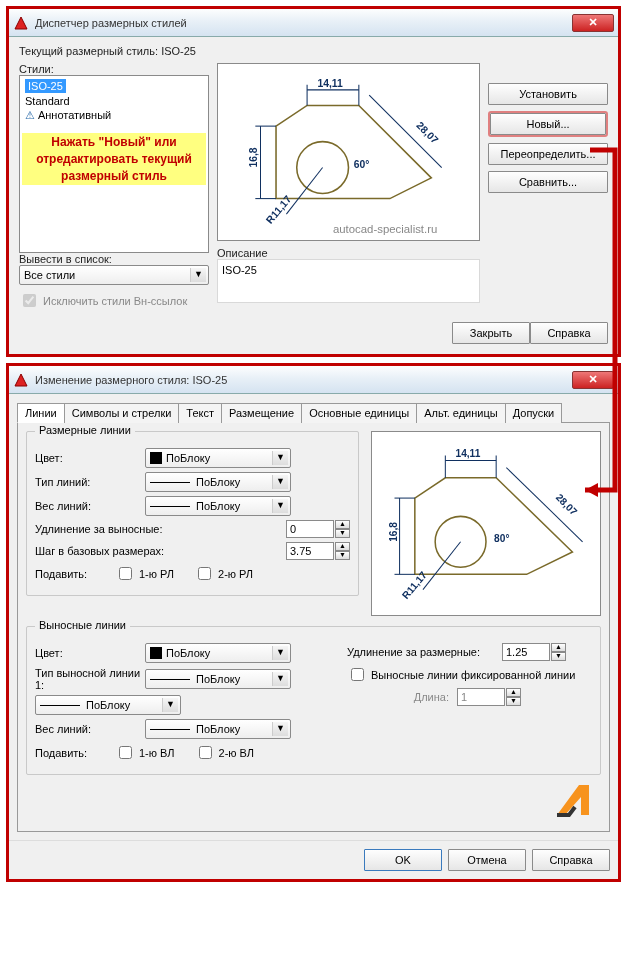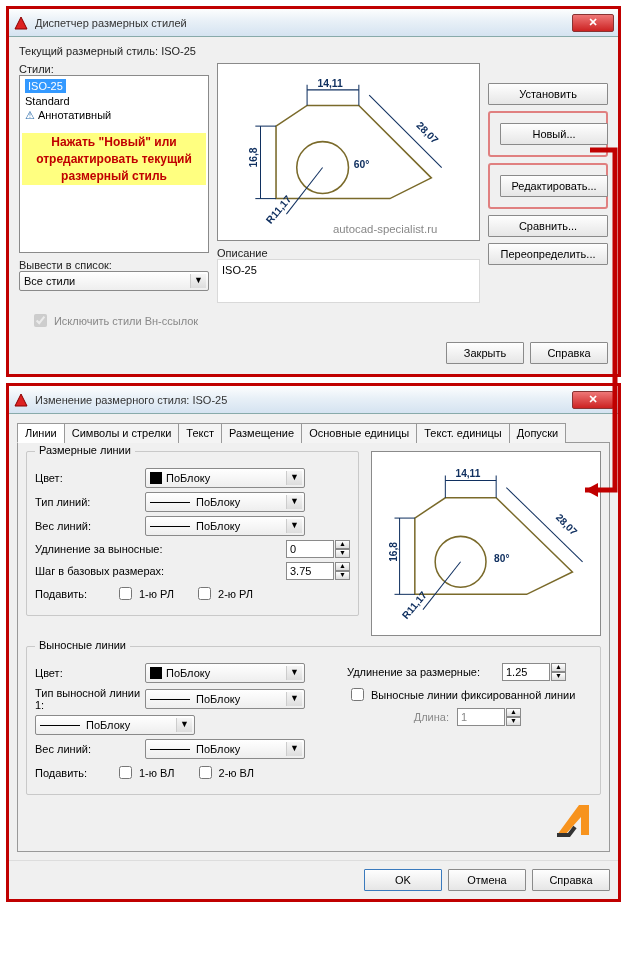--- a/index.html
+++ b/index.html
@@ -8,41 +8,41 @@
 .titlebar { background: linear-gradient(#fdfefe, #e8f0f7 45%, #d5e3f1); border-bottom: 1px solid #8aa; height: 28px; display: flex; align-items: center; padding: 0 4px; }
 .app-icon { width: 16px; height: 16px; margin-right: 6px; display:inline-block; }
 .titlebar-title { flex: 1; color: #333; }
 .close-btn { width: 42px; height: 18px; background: linear-gradient(#e77,#c22); border: 1px solid #833; border-radius: 2px; color: #fff; text-align: center; line-height: 14px; font-weight: bold; cursor: pointer; }
 .dlg-body { padding: 8px 10px 10px 10px; background: #f0f0f0; }
 .lbl { color: #222; }
 .groupbox { border: 1px solid #c9c9c9; border-radius: 2px; position: relative; background: #f0f0f0; }
 .groupbox-title { position: absolute; top: -8px; left: 8px; background: #f0f0f0; padding: 0 4px; }
 .btn { background: linear-gradient(#fefefe,#e6e6e6); border: 1px solid #8a8a8a; border-radius: 1px; height: 22px; display: flex; align-items: center; justify-content: center; cursor: pointer; min-width: 78px; padding: 0 8px; }
 .btn.big { min-width: 108px; }
-.btn-hl { border: 2px solid #e08080; border-radius: 3px; padding: 10px; }
+.btn-hl { border: 2px solid #e08080; border-radius: 3px; padding: 0; }
 .side-col { display: flex; flex-direction: column; gap: 6px; }
 .styles-list { background: #fff; border: 1px solid #8a8a8a; height: 178px; padding: 2px; overflow:hidden;}
 .styles-list .sel { background: #3399ff; color: #fff; padding: 1px 3px; display:inline-block;}
 .styles-list div { padding: 1px 3px; }
 .hint { background: #ffff80; color: #c00000; font-weight: bold; border: none; padding: 6px; text-align: center; font-size: 12px; line-height: 1.4; }
 .combo { background: linear-gradient(#fff,#eee); border: 1px solid #8a8a8a; border-radius: 2px; height: 20px; display: flex; align-items: center; padding: 0 4px; position: relative; }
 .combo .arrow { position: absolute; right: 2px; top: 2px; width: 16px; height: 14px; background: linear-gradient(#f6f6f6,#ddd); border-left: 1px solid #ccc; text-align: center; line-height: 12px; font-size: 9px; }
 .chk { display: flex; align-items: center; gap: 4px; }
 .chk input { width: 13px; height: 13px; }
 .preview { background: #fff; border: 1px solid #8a8a8a; display: flex; align-items: center; justify-content: center; position:relative;}
 .desc-box { background: #fff; border: 1px solid #d9d9d9; height: 44px; padding: 4px; }
 .row1 { display: flex; gap: 8px; }
 .tabs { display: flex; border-bottom: 1px solid #999; background:#f0f0f0;}
 .tab { border: 1px solid #999; border-bottom: none; padding: 3px 7px; background: #f4f4f4; margin-right: -1px; cursor: pointer; position:relative; top:1px;}
 .tab.active { background: #fff; border-bottom: 1px solid #fff; }
 .tab-content { border: 1px solid #999; border-top: none; background: #f0f0f0; padding: 8px; }
 .fieldrow { display: flex; align-items: center; margin: 4px 0; }
 .fieldrow .flabel { width: 110px; }
 .fieldrow .flabel2 { width: 150px; }
-.combo2 { width: 160px; }
+.combo2 { width: 146px; }
 .spin { display: flex; align-items: center; }
 .spin input { width: 48px; height: 18px; border: 1px solid #8a8a8a; padding: 0 3px; background:#fff;}
 .spin .spbtns { display: flex; flex-direction: column; margin-left: 1px; }
 .spin .spbtns div { width: 15px; height: 9px; background: linear-gradient(#fff,#ddd); border: 1px solid #8a8a8a; font-size: 7px; text-align: center; line-height: 6px; cursor:pointer;}
 .swatch { width: 12px; height: 12px; background: #000; display: inline-block; margin-right: 4px; }
 .btm-btns { display: flex; justify-content: flex-end; gap: 6px; padding: 8px 8px; background:#f0f0f0; border-top:1px solid #ddd;}
 .arrow-red { stroke:#c00000; stroke-width:5; fill:none;}
 svg.dim-preview { width:100%; height:100%; }
 .dim-txt{font-size:10px; font-weight:bold; fill:#103060;}
 .dim-line{stroke:#103060; stroke-width:1;}
@@ -66,26 +66,26 @@
     <div class="row1">
 
       <div style="width:190px;">
         <div class="lbl">Стили:</div>
         <div class="styles-list">
           <div><span class="sel">ISO-25</span></div>
           <div>Standard</div>
           <div><span style="color:#2a6aaa;">⚠ </span><span>Аннотативный</span></div>
           <div class="hint" style="margin-top:10px;">Нажать "Новый" или отредактировать текущий размерный стиль</div>
         </div>
-        <div class="lbl" style="margin-top:6px;">Вывести в список:</div>
+        <div class="lbl" style="">Вывести в список:</div>
         <div class="combo">
           <span>Все стили</span>
             <span class="arrow">▼</span>
         </div>
-        <div class="chk" style="margin-top:20px; color:#888;justify-content:center;">
+        <div class="chk" style="margin-top:6px; color:#888;">
           <input type="checkbox" checked="" disabled="" style="">
           <span>Исключить стили Вн-ссылок</span>
         </div>
       </div>
 
       <div style="flex:1;">
         <div class="preview" style="height:178px;">
           <svg class="dim-preview" viewBox="0 0 220 170">
             <path class="shape-line" d="M40 130 L40 60 L70 40 L120 40 L190 110 L150 130 Z"></path>
             <circle class="shape-line" cx="85" cy="100" r="25"></circle>
@@ -114,34 +114,29 @@
       <div class="side-col" style="width:120px;">
         <div style="height:14px;"></div>
         <div class="btn big">
             <span>Установить</span>
           </div>
         <div class="btn-hl">
             <div class="btn big">
               <span>Новый...</span>
             </div>
           </div>
-        <div class="btn-hl">
-            <div class="btn big">
-              <span>Редактировать...</span>
-            </div>
+        <div class="btn big">
+            <span>Переопределить...</span>
           </div>
         <div class="btn big">
             <span>Сравнить...</span>
           </div>
-        <div class="btn big">
-            <span>Переопределить...</span>
-          </div>
       </div>
     </div>
-    <div style="display:flex; justify-content:flex-end; gap:6px; margin-top:12px;">
+    <div style="display:flex; justify-content:flex-end; margin-top:12px;">
       <div class="btn">
           <span>Закрыть</span>
         </div>
       <div class="btn">
           <span>Справка</span>
         </div>
     </div>
   </div>
 </div>
 
@@ -155,21 +150,21 @@
     <span class="titlebar-title">Изменение размерного стиля: ISO-25</span>
     <div class="close-btn">✕</div>
   </div>
   <div class="dlg-body" style="padding:8px;">
     <div class="tabs">
       <div class="tab active"><span>Линии</span></div>
       <div class="tab"><span>Символы и стрелки</span></div>
       <div class="tab"><span>Текст</span></div>
       <div class="tab"><span>Размещение</span></div>
       <div class="tab"><span>Основные единицы</span></div>
-      <div class="tab"><span>Текст. единицы</span></div>
+      <div class="tab"><span>Альт. единицы</span></div>
       <div class="tab"><span>Допуски</span></div>
     </div>
     <div class="tab-content">
       <div style="display:flex; gap:12px;">
 
         <div style="flex:1;">
           <div class="groupbox" style="padding:12px 8px 8px 8px;">
             <div class="groupbox-title">Размерные линии</div>
             <div class="fieldrow">
                 <span class="flabel">Цвет:</span>

